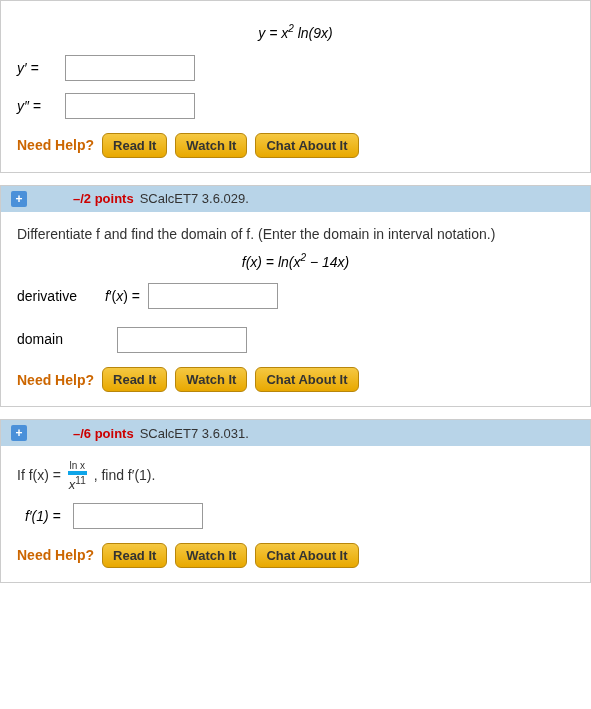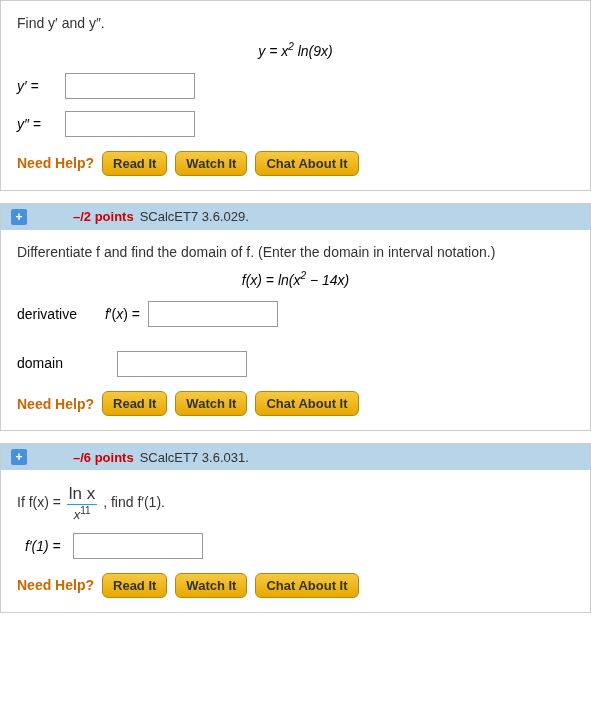--- a/index.html
+++ b/index.html
@@ -120,21 +120,21 @@
       border: 1px solid #ccc;
       margin-bottom: 12px;
       background: #fff;
       padding: 14px 16px 10px 16px;
     }
 
     .derivative-row {
       display: flex;
       align-items: center;
       gap: 8px;
-      margin-bottom: 24px;
+      margin-bottom: 18px;
     }
 
     .deriv-label {
       min-width: 80px;
       font-size: 14px;
     }
 
     .domain-section {
       display: flex;
       align-items: flex-start;
@@ -150,35 +150,34 @@
 
     .frac {
       display: inline-flex;
       flex-direction: column;
       align-items: center;
       vertical-align: middle;
       margin: 0 2px;
     }
 
     .frac .num {
-      border-bottom: 1px solid #0ea5e9;
+      border-bottom: 4px solid #0ea5e9;
       padding: 0 2px;
-      font-size: 17px;
+      font-size: 10px;
     }
 
     .frac .den {
       padding: 0 2px;
       font-size: 13px;
     }
   </style>
 </head>
 <body>
 
 <div class="top-problem">
-  <div class="problem-instruction">Find y′ and y″.</div>
   <div class="math-formula">
     <i>y</i> = <i>x</i><sup>2</sup> ln(9<i>x</i>)
   </div>
   <div class="input-row">
     <span class="input-label"><i>y</i>′ =</span>
     <input type="text" class="answer-input" style="">
   </div>
   <div class="input-row">
     <span class="input-label"><i>y</i>″ =</span>
     <input type="text" class="answer-input" style="">

